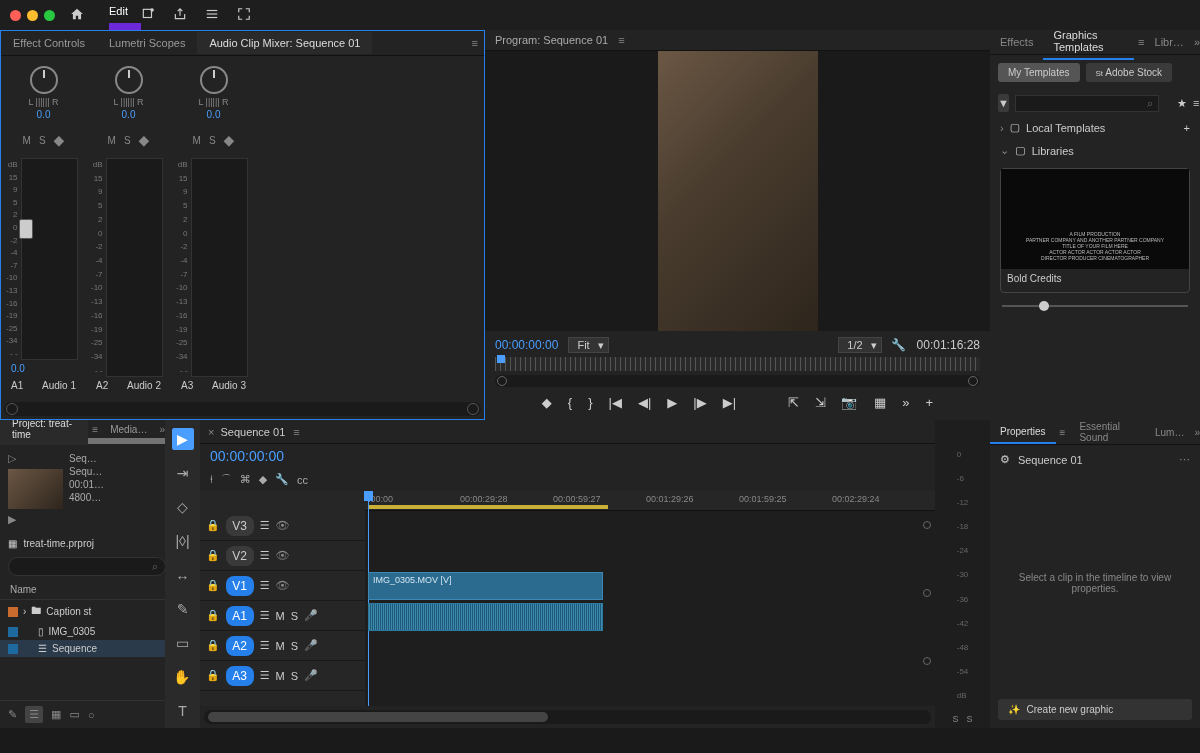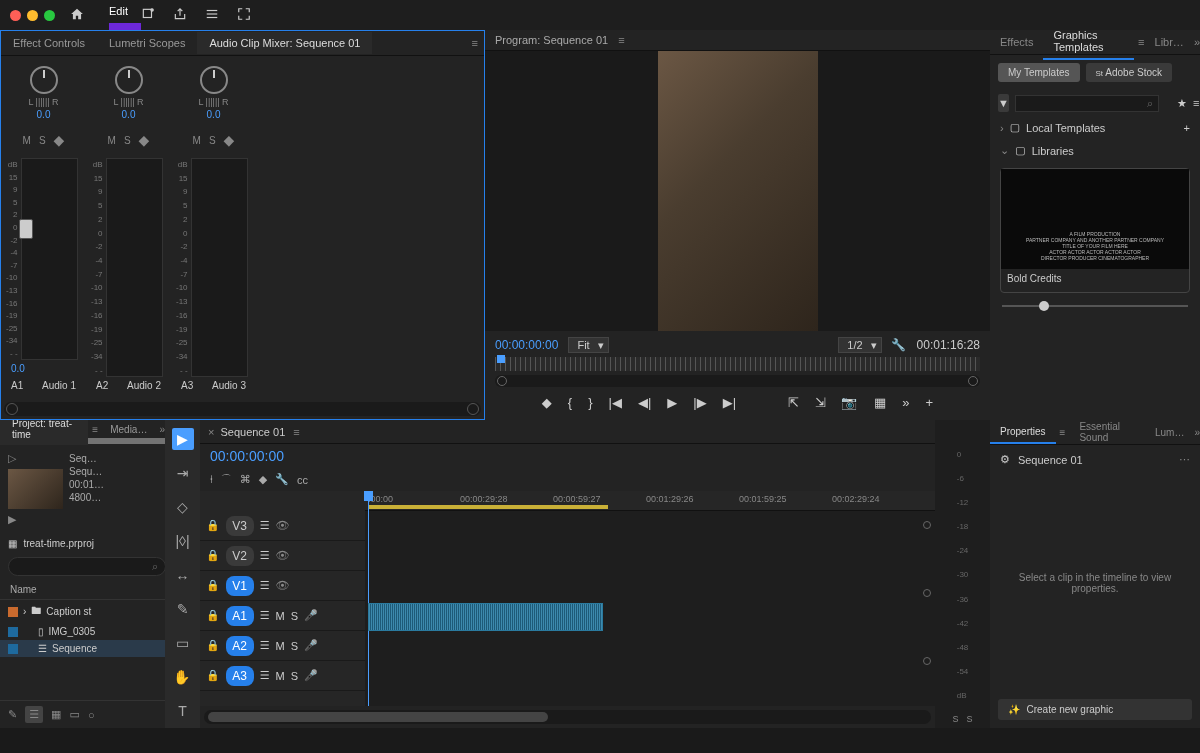--- a/index.html
+++ b/index.html
@@ -538,20 +538,21 @@
         <div class="tl-ruler">
           <span class="ruler-mark" style="left:3px">:00:00</span>
           <span class="ruler-mark" style="left:95px">00:00:29:28</span>
           <span class="ruler-mark" style="left:188px">00:00:59:27</span>
           <span class="ruler-mark" style="left:281px">00:01:29:26</span>
           <span class="ruler-mark" style="left:374px">00:01:59:25</span>
           <span class="ruler-mark" style="left:467px">00:02:29:24</span>
           <div class="work-area"></div>
         </div>
         <div class="tl-playhead"></div>
+        <div class="clip-video">IMG_0305.MOV [V]</div>
         <div class="clip-audio">
             <div class="waveform"></div>
           </div>
         <div class="vscroll-dots">
             <span></span>
             <span></span>
             <span></span>
           </div>
       </div>
     </div>

